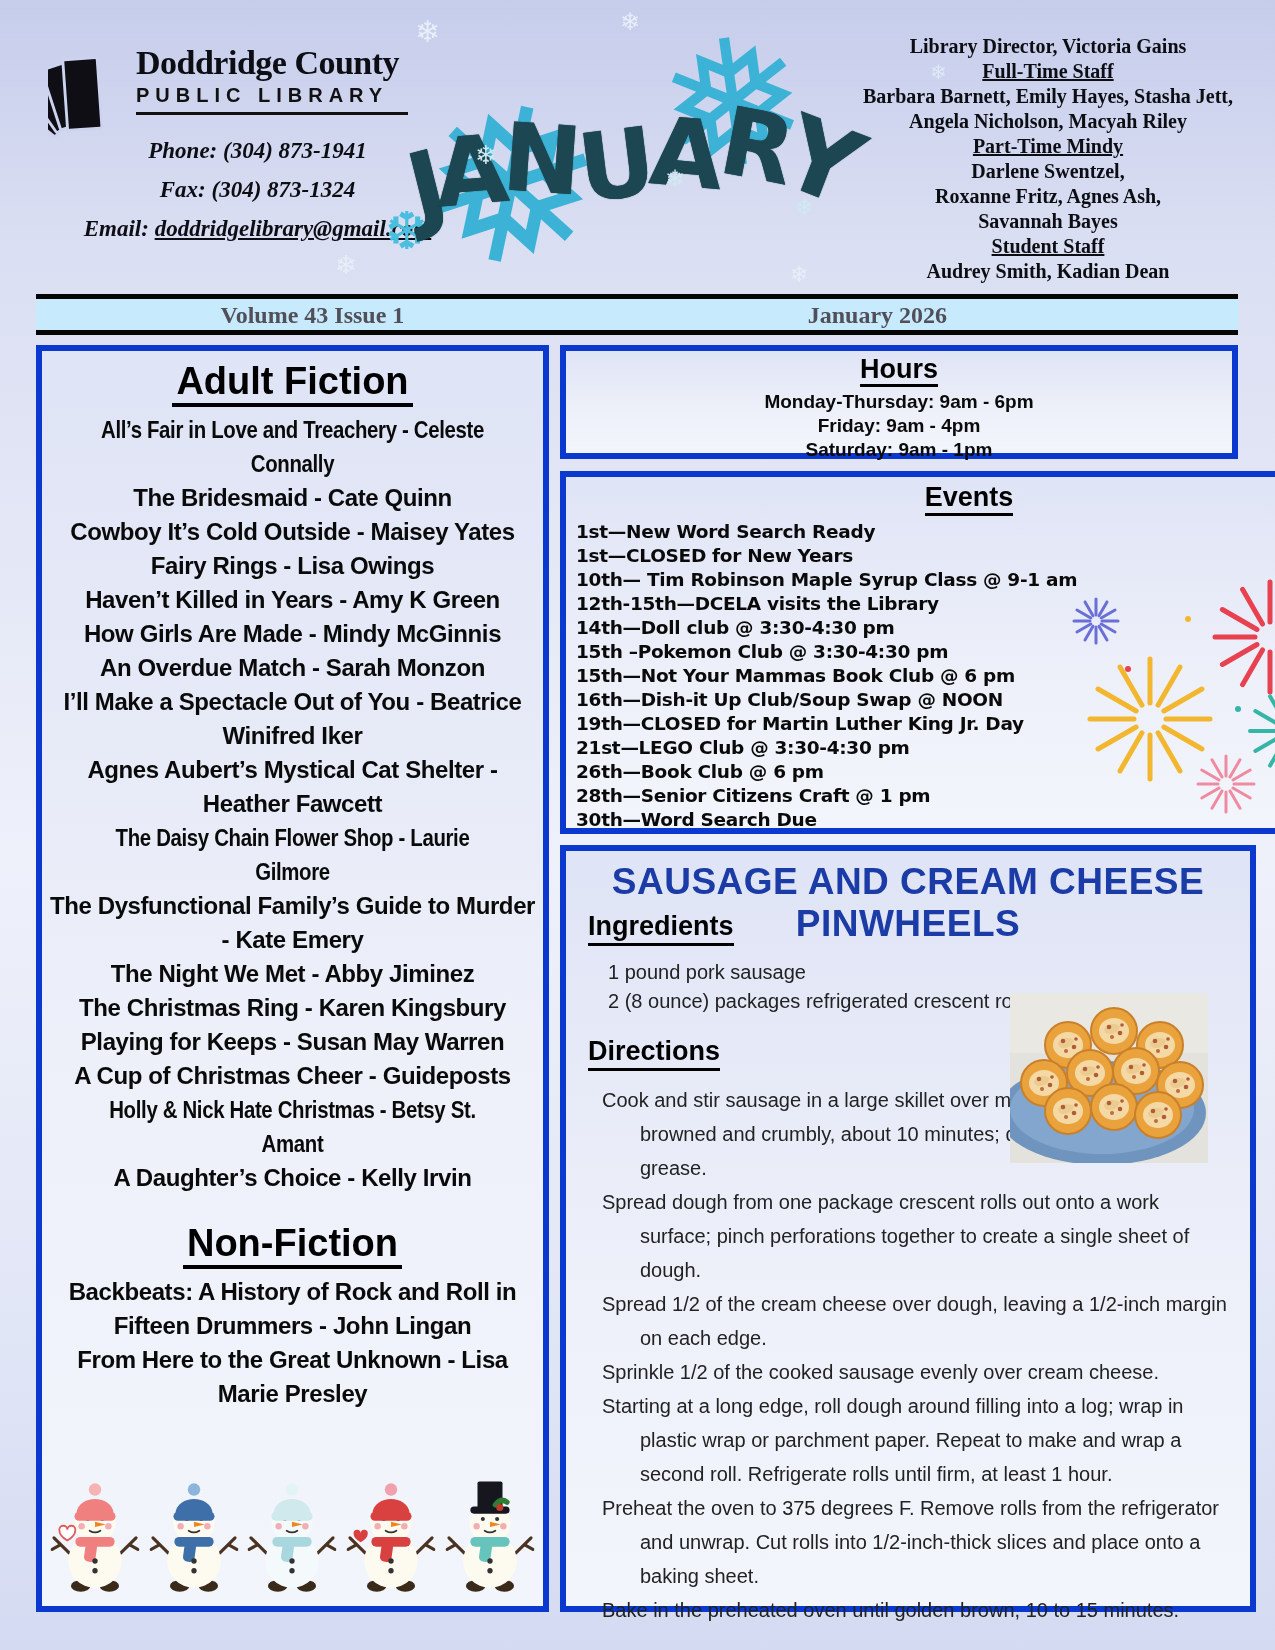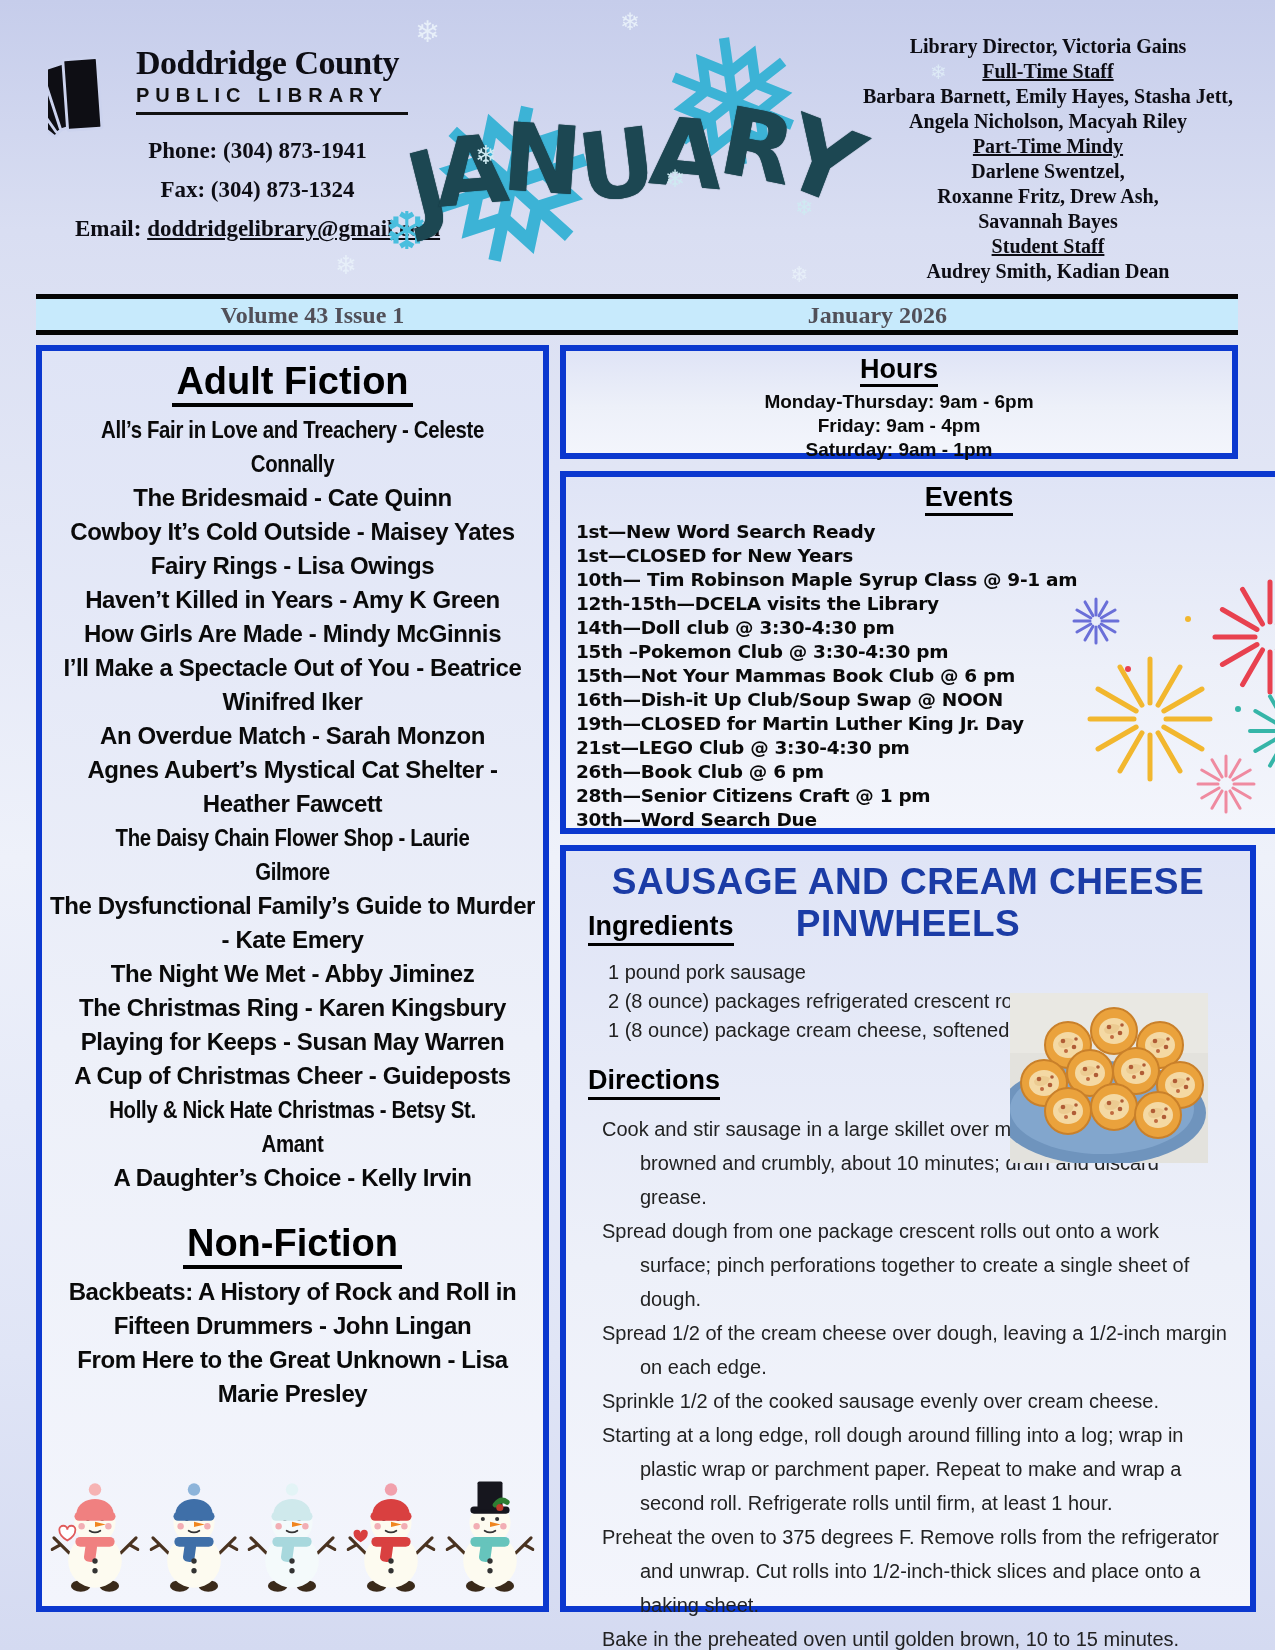--- a/index.html
+++ b/index.html
@@ -11,21 +11,21 @@
   
   .hdr-flake { position:absolute; color:#e7eff9; pointer-events:none; }
   .logo-block { position:absolute; left:48px; top:36px; width:360px; }
   .book-icon { position:absolute; left:0; top:6px; }
   .logo-text { position:absolute; left:88px; top:8px; width:272px; }
   .logo-line1 { font:bold 34px "Liberation Serif", serif; color:#0d0d14; letter-spacing:-0.5px; }
   .logo-line2 { font:bold 20px "Liberation Sans", sans-serif; color:#111; letter-spacing:6px; margin-top:2px;
                 border-bottom:3px solid #111; padding-bottom:5px; }
   .contact { position:absolute; left:70px; top:138px; width:375px; text-align:center;
              font:bold 23px "Liberation Serif", serif; color:#0d0d14; }
-  .contact .cline { margin-bottom:13px; }
+  .contact .cline { margin-bottom:13px;font-style:italic; }
   .contact .email-addr { text-decoration:underline; }
 
   .month-art { position:absolute; left:365px; top:45px; width:530px; height:235px; text-align:center; }
   .flake-big { position:absolute; color:#3cb3d6; line-height:1; z-index:0; }
   .fb1 { font-size:215px; left:55px; top:35px; transform:rotate(12deg); }
   .fb2 { font-size:175px; left:295px; top:-28px; transform:rotate(-8deg); }
   .fb3 { font-size:52px; left:20px; top:160px; color:#49bede; }
   .month-letters { position:relative; z-index:1; margin-top:52px; white-space:nowrap; }
   .ml { display:inline-block; font:900 94px "DejaVu Sans", sans-serif; color:#1c4752;
         letter-spacing:-4px; text-shadow:0 0 1px #12333c; }
@@ -137,41 +137,41 @@
     <span class="mini-flake" style="left:430px;top:150px;font-size:22px;">❄</span>
   </div>
 
   <div class="staff">
     <div>Library Director, Victoria Gains</div>
     <div class="u-head">Full-Time Staff</div>
     <div>Barbara Barnett, Emily Hayes, Stasha Jett,</div>
     <div>Angela Nicholson, Macyah Riley</div>
     <div class="u-head">Part-Time Mindy</div>
     <div>Darlene Swentzel,</div>
-    <div>Roxanne Fritz, Drew Ash,</div>
+    <div>Roxanne Fritz, Agnes Ash,</div>
     <div>Savannah Bayes</div>
     <div class="u-head">Student Staff</div>
     <div>Audrey Smith, Kadian Dean</div>
   </div>
 
   <div class="issue-bar">
     <span class="iss-vol">Volume 43 Issue 1</span>
     <span class="iss-date">January 2026</span>
   </div>
 
   <div class="bluebox left-box">
     <div><span class="sec-h">Adult Fiction</span></div>
     <div class="bk cond">All’s Fair in Love and Treachery - Celeste Connally</div>
     <div class="bk">The Bridesmaid - Cate Quinn</div>
     <div class="bk">Cowboy It’s Cold Outside - Maisey Yates</div>
     <div class="bk">Fairy Rings - Lisa Owings</div>
     <div class="bk">Haven’t Killed in Years - Amy K Green</div>
     <div class="bk">How Girls Are Made - Mindy McGinnis</div>
+    <div class="bk">An Overdue Match - Sarah Monzon</div>
     <div class="bk">I’ll Make a Spectacle Out of You - Beatrice Winifred Iker</div>
-    <div class="bk">An Overdue Match - Sarah Monzon</div>
     <div class="bk">Agnes Aubert’s Mystical Cat Shelter - Heather Fawcett</div>
     <div class="bk cond">The Daisy Chain Flower Shop - Laurie Gilmore</div>
     <div class="bk">The Dysfunctional Family’s Guide to Murder - Kate Emery</div>
     <div class="bk">The Night We Met - Abby Jiminez</div>
 
     <div class="bk">The Christmas Ring - Karen Kingsbury</div>
     <div class="bk">Playing for Keeps - Susan May Warren</div>
     <div class="bk">A Cup of Christmas Cheer - Guideposts</div>
     <div class="bk cond">Holly &amp; Nick Hate Christmas - Betsy St. Amant</div>
     <div class="bk">A Daughter’s Choice - Kelly Irvin</div>
@@ -306,21 +306,20 @@
   </div>
 
   <div class="bluebox recipe-box">
     <div class="r-title">SAUSAGE AND CREAM CHEESE</div>
     <div class="r-title">PINWHEELS</div>
 
     <div class="ing-h-wrap"><span class="rsub">Ingredients</span></div>
     <div class="ing-list">
       <div class="ing">1 pound pork sausage</div>
       <div class="ing">2 (8 ounce) packages refrigerated crescent rolls</div>
-      <div class="ing">1 (8 ounce) package cream cheese, softened</div>
     </div>
 
     <svg class="recipe-photo" viewBox="0 0 198 170">
       <defs>
         <g id="pinwg">
           <circle r="23" fill="#eaa23c" stroke="#c9802a" stroke-width="2"></circle>
           <ellipse rx="15" ry="13" fill="#f4d9a4"></ellipse>
           <path d="M-10,-2 q6,-8 16,-3 q-2,8 -10,8 q-6,0 -6,-5" fill="#eccb91"></path>
           <circle cx="-5" cy="-4" r="2.3" fill="#b05c36"></circle>
             <circle cx="6" cy="2" r="2.3" fill="#b05c36"></circle>

